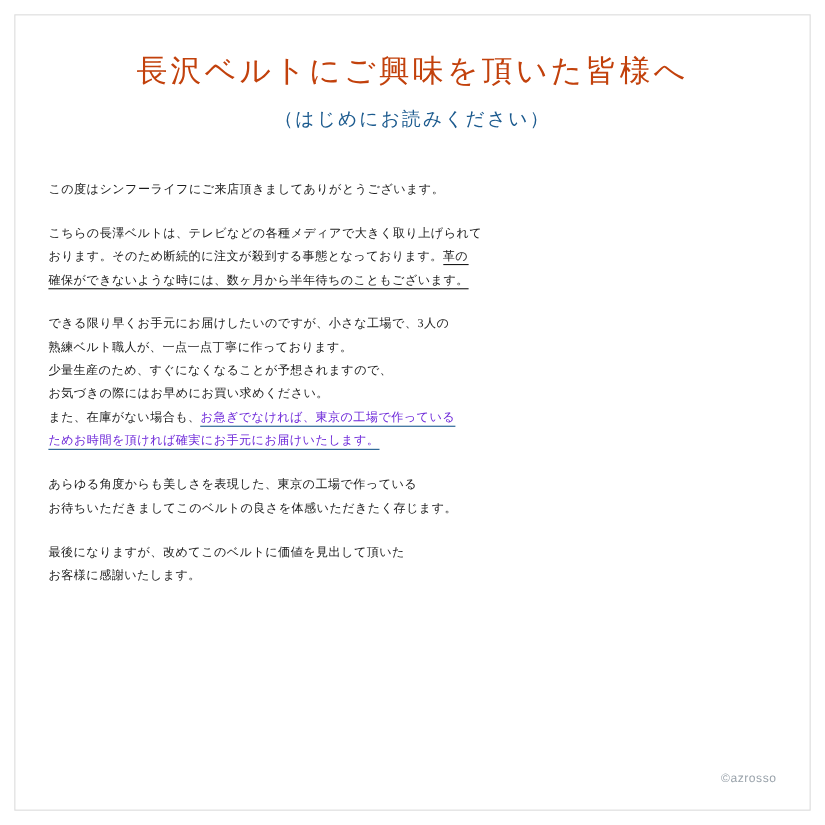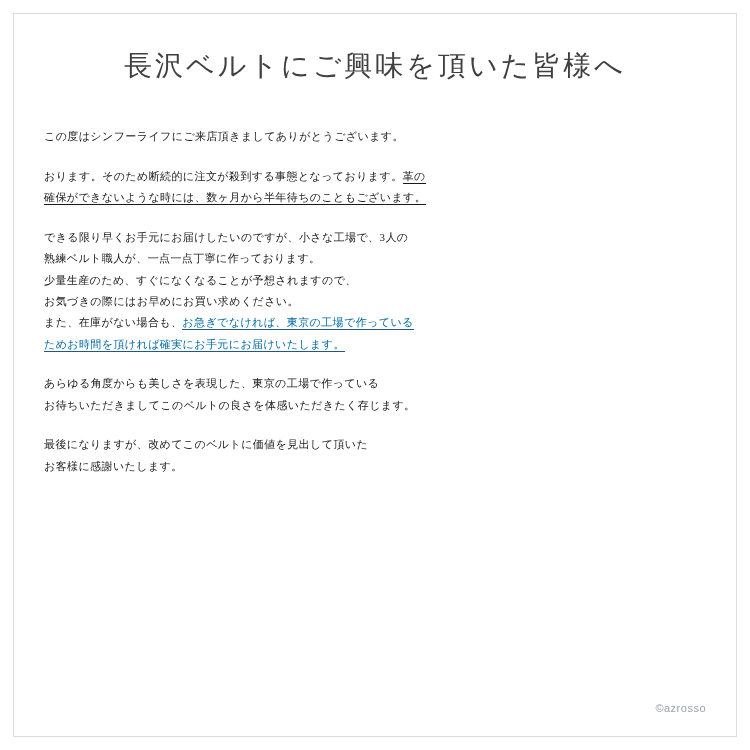--- a/index.html
+++ b/index.html
@@ -36,21 +36,21 @@
     width: 750px;
     height: 750px;
     box-sizing: border-box;
     padding: 0 44px;
   }
   .title-block {
     text-align: center;
     padding-top: 48px;
   }
   .main-title {
-    color: #404040;
+    color: #c2410c;
     font-size: 28px;
     letter-spacing: 3px;
     font-weight: normal;
     line-height: 1.3;
     margin: 0;
     font-family: "Liberation Serif", "DejaVu Serif", serif;
   }
   .sub-title {
     color: #1b5a8e;
     font-size: 17px;
@@ -74,21 +74,21 @@
   .line {
     display: block;
     white-space: nowrap;
   }
   .bold-underline {
     font-weight: normal;
     border-bottom: 1px solid #1a1a1a;
     padding-bottom: 1px;
   }
   .blue-underline {
-    color: #0369a1;
+    color: #6d28d9;
     border-bottom: 1px solid #1b5a8e;
     padding-bottom: 1px;
   }
   .footer-credit {
     position: absolute;
     right: 44px;
     bottom: 36px;
     font-size: 11px;
     color: #9aa3ab;
     letter-spacing: 0.5px;
@@ -98,27 +98,29 @@
 </head>
 <body>
 
 <div class="page">
   <div class="border-frame"></div>
 
   <div class="content">
 
     <div class="title-block">
       <h1 class="main-title">長沢ベルトにご興味を頂いた皆様へ</h1>
+      <div class="sub-title">（はじめにお読みください）</div>
     </div>
 
     <div class="body-block" id="body-block">
         <p class="para">
           <span class="line"><span>この度はシンフーライフにご来店頂きましてありがとうございます。</span></span>
         </p>
         <p class="para">
+          <span class="line"><span>こちらの長澤ベルトは、テレビなどの各種メディアで大きく取り上げられて</span></span>
           <span class="line"><span>おります。そのため断続的に注文が殺到する事態となっております。</span><span class="bold-underline">革の</span></span>
           <span class="line"><span class="bold-underline">確保ができないような時には、数ヶ月から半年待ちのこともございます。</span></span>
         </p>
         <p class="para">
           <span class="line"><span>できる限り早くお手元にお届けしたいのですが、小さな工場で、3人の</span></span>
           <span class="line"><span>熟練ベルト職人が、一点一点丁寧に作っております。</span></span>
           <span class="line"><span>少量生産のため、すぐになくなることが予想されますので、</span></span>
           <span class="line"><span>お気づきの際にはお早めにお買い求めください。</span></span>
           <span class="line"><span>また、在庫がない場合も、</span><span class="blue-underline">お急ぎでなければ、東京の工場で作っている</span></span>
           <span class="line"><span class="blue-underline">ためお時間を頂ければ確実にお手元にお届けいたします。</span></span>

